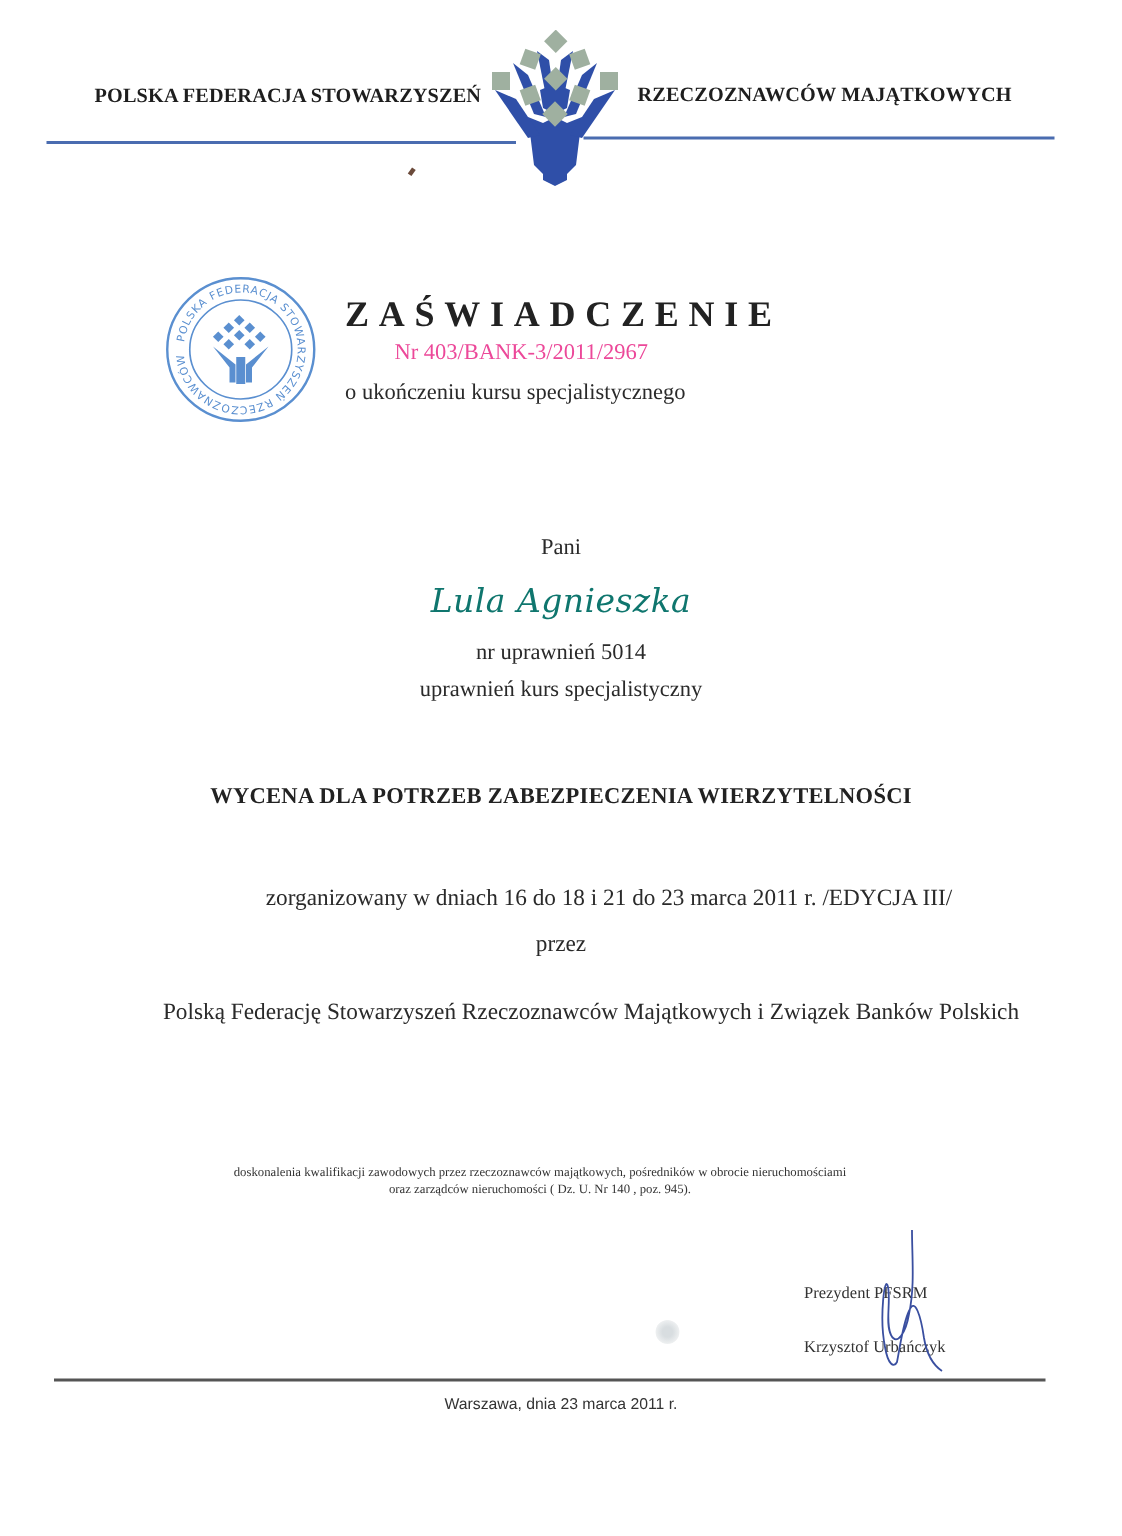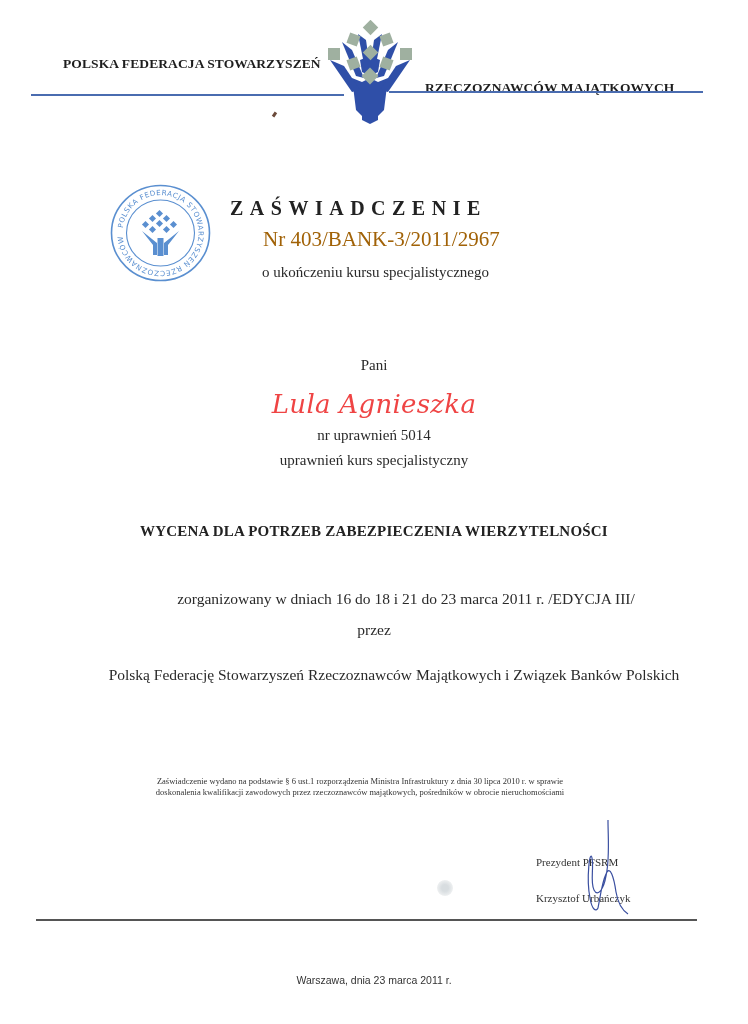--- a/index.html
+++ b/index.html
@@ -4,39 +4,39 @@
   <style>
     html, body { margin: 0; padding: 0; }
     body {
       width: 748px; height: 1024px; background: #ffffff; position: relative; overflow: hidden;
       font-family: "Liberation Serif", "DejaVu Serif", serif; color: #1a1a1a;
     }
     .abs { position: absolute; }
     .hdr-text { font-weight: bold; font-size: 13.5px; letter-spacing: 0.1px; color: #1e1e1e; white-space: nowrap; }
     .hdr-line { height: 2px; background: #4a6cb0; }
     .center { left: 0; width: 748px; text-align: center; white-space: nowrap; }
-    .title { font-weight: bold; font-size: 20px; letter-spacing: 6.5px; color: #222; }
-    .num { font-size: 21px; color: #a16207; }
+    .title { font-weight: bold; font-size: 24px; letter-spacing: 6.5px; color: #222; }
+    .num { font-size: 15px; color: #ec4899; }
     .sub { font-size: 15px; color: #2a2a2a; }
     .pani { font-size: 15px; color: #2a2a2a; }
-    .name { font-family: "DejaVu Serif", serif; font-style: italic; font-size: 26px; color: #ef4444; letter-spacing: 0.3px; }
+    .name { font-family: "DejaVu Serif", serif; font-style: italic; font-size: 22px; color: #0f766e; letter-spacing: 0.3px; }
     .reg { font-size: 15px; color: #2a2a2a; }
     .course { font-weight: bold; font-size: 15px; color: #222; letter-spacing: 0.2px; }
     .body15 { font-size: 15.5px; color: #2a2a2a; }
     .legal { font-size: 8.5px; color: #333; text-align: center; line-height: 11px; white-space: nowrap; }
     .sig-text { font-size: 11px; color: #333; white-space: nowrap; }
     .footer-line { height: 2px; background: #555; }
-    .footer-text { font-family: "Liberation Sans", sans-serif; font-size: 10.5px; color: #333; margin-top: 44px; }
+    .footer-text { font-family: "Liberation Sans", sans-serif; font-size: 10.5px; color: #333; }
     .speck { background: #6b4a3a; }
   </style>
 </head>
 <body>
 
 <div class="abs hdr-text" style="left:31px; top:56px;margin-left:32px;">POLSKA FEDERACJA STOWARZYSZEŃ</div>
-<div class="abs hdr-text" style="left:425px; top:55px;margin-top:25px;">RZECZOZNAWCÓW MAJĄTKOWYCH</div>
+<div class="abs hdr-text" style="left:425px; top:55px;">RZECZOZNAWCÓW MAJĄTKOWYCH</div>
 <div class="abs hdr-line" style="left:31px; top:94px; width:313px;"></div>
 <div class="abs hdr-line" style="left:389px; top:91px; width:314px;"></div>
 
 <div class="abs" style="left:322px; top:20px; width:96px; height:108px;">
   <svg width="96" height="108" viewBox="0 0 96 108">
 
     <g fill="#2f4fa8">
       <polygon points="40,62 48,58 48,104 40,100"></polygon>
       <polygon points="48,58 56,62 56,100 48,104"></polygon>
       <polygon points="30,58 40,62 40,96 34,90"></polygon>
@@ -88,35 +88,35 @@
       <rect x="55" y="44" width="5" height="5" transform="rotate(45 57.5 46.5)"></rect>
       <polygon points="33,48 48,60 48,72 44,72 44,62"></polygon>
       <polygon points="70,48 55,60 55,72 59,72 59,62"></polygon>
       <rect x="48.5" y="55" width="6" height="18"></rect>
     </g>
   </svg>
 </div>
 
 <div class="abs title" style="left:230px; top:197px;">ZAŚWIADCZENIE</div>
 <div class="abs num" style="left:263px; top:227px;">Nr 403/BANK-3/2011/2967</div>
-<div class="abs sub" style="left:230px; top:264px;margin-left:32px;">o ukończeniu kursu specjalistycznego</div>
+<div class="abs sub" style="left:230px; top:254px;">o ukończeniu kursu specjalistycznego</div>
 
 <div class="abs center pani" style="top:357px;">Pani</div>
 <div class="abs center name" style="top:389px;">Lula Agnieszka</div>
 <div class="abs center reg" style="top:427px;">nr uprawnień 5014</div>
 <div class="abs center reg" style="top:452px;">uprawnień kurs specjalistyczny</div>
 
 <div class="abs center course" style="top:523px;">WYCENA DLA POTRZEB ZABEZPIECZENIA WIERZYTELNOŚCI</div>
 <div class="abs center body15" style="top:590px;padding-left:32px;">zorganizowany w dniach 16 do 18  i 21 do 23 marca 2011 r. /EDYCJA III/</div>
 <div class="abs center body15" style="top:621px;">przez</div>
 <div class="abs center body15" style="top:666px;padding-left:20px;">Polską Federację Stowarzyszeń Rzeczoznawców Majątkowych i Związek Banków Polskich</div>
 
 <div class="abs legal" style="left:0; width:720px; top:776px;">
-  <div>Zaświadczenie wydano na podstawie § 6 ust.1 rozporządzenia Ministra Infrastruktury z dnia 30 lipca 2010 r. w sprawie</div>
   <div>doskonalenia kwalifikacji zawodowych przez rzeczoznawców majątkowych, pośredników w obrocie nieruchomościami</div>
+  <div>oraz zarządców nieruchomości ( Dz. U. Nr  140 , poz. 945).</div>
 </div>
 
 <div class="abs sig-text" style="left:536px; top:856px;">Prezydent PFSRM</div>
 <div class="abs sig-text" style="left:536px; top:892px;">Krzysztof Urbańczyk</div>
 <div class="abs" style="left:582px; top:818px; width:50px; height:100px;">
   <svg width="50" height="100" viewBox="0 0 50 100">
     <path d="M26,2 C26,20 28,40 24,58 C22,70 16,80 12,72 C8,64 12,50 10,40 C8,30 4,60 8,80 C10,92 14,94 16,90 C18,80 20,64 24,56 C28,46 32,60 34,74 C36,86 40,92 46,96" fill="none" stroke="#3a4fa0" stroke-width="1.2"></path>
   </svg>
 </div>
 <div class="abs" style="left:437px; top:880px; width:16px; height:16px; border-radius:50%; background:radial-gradient(circle, #d8dde0 30%, #eef0f1 70%, transparent 75%);"></div>

